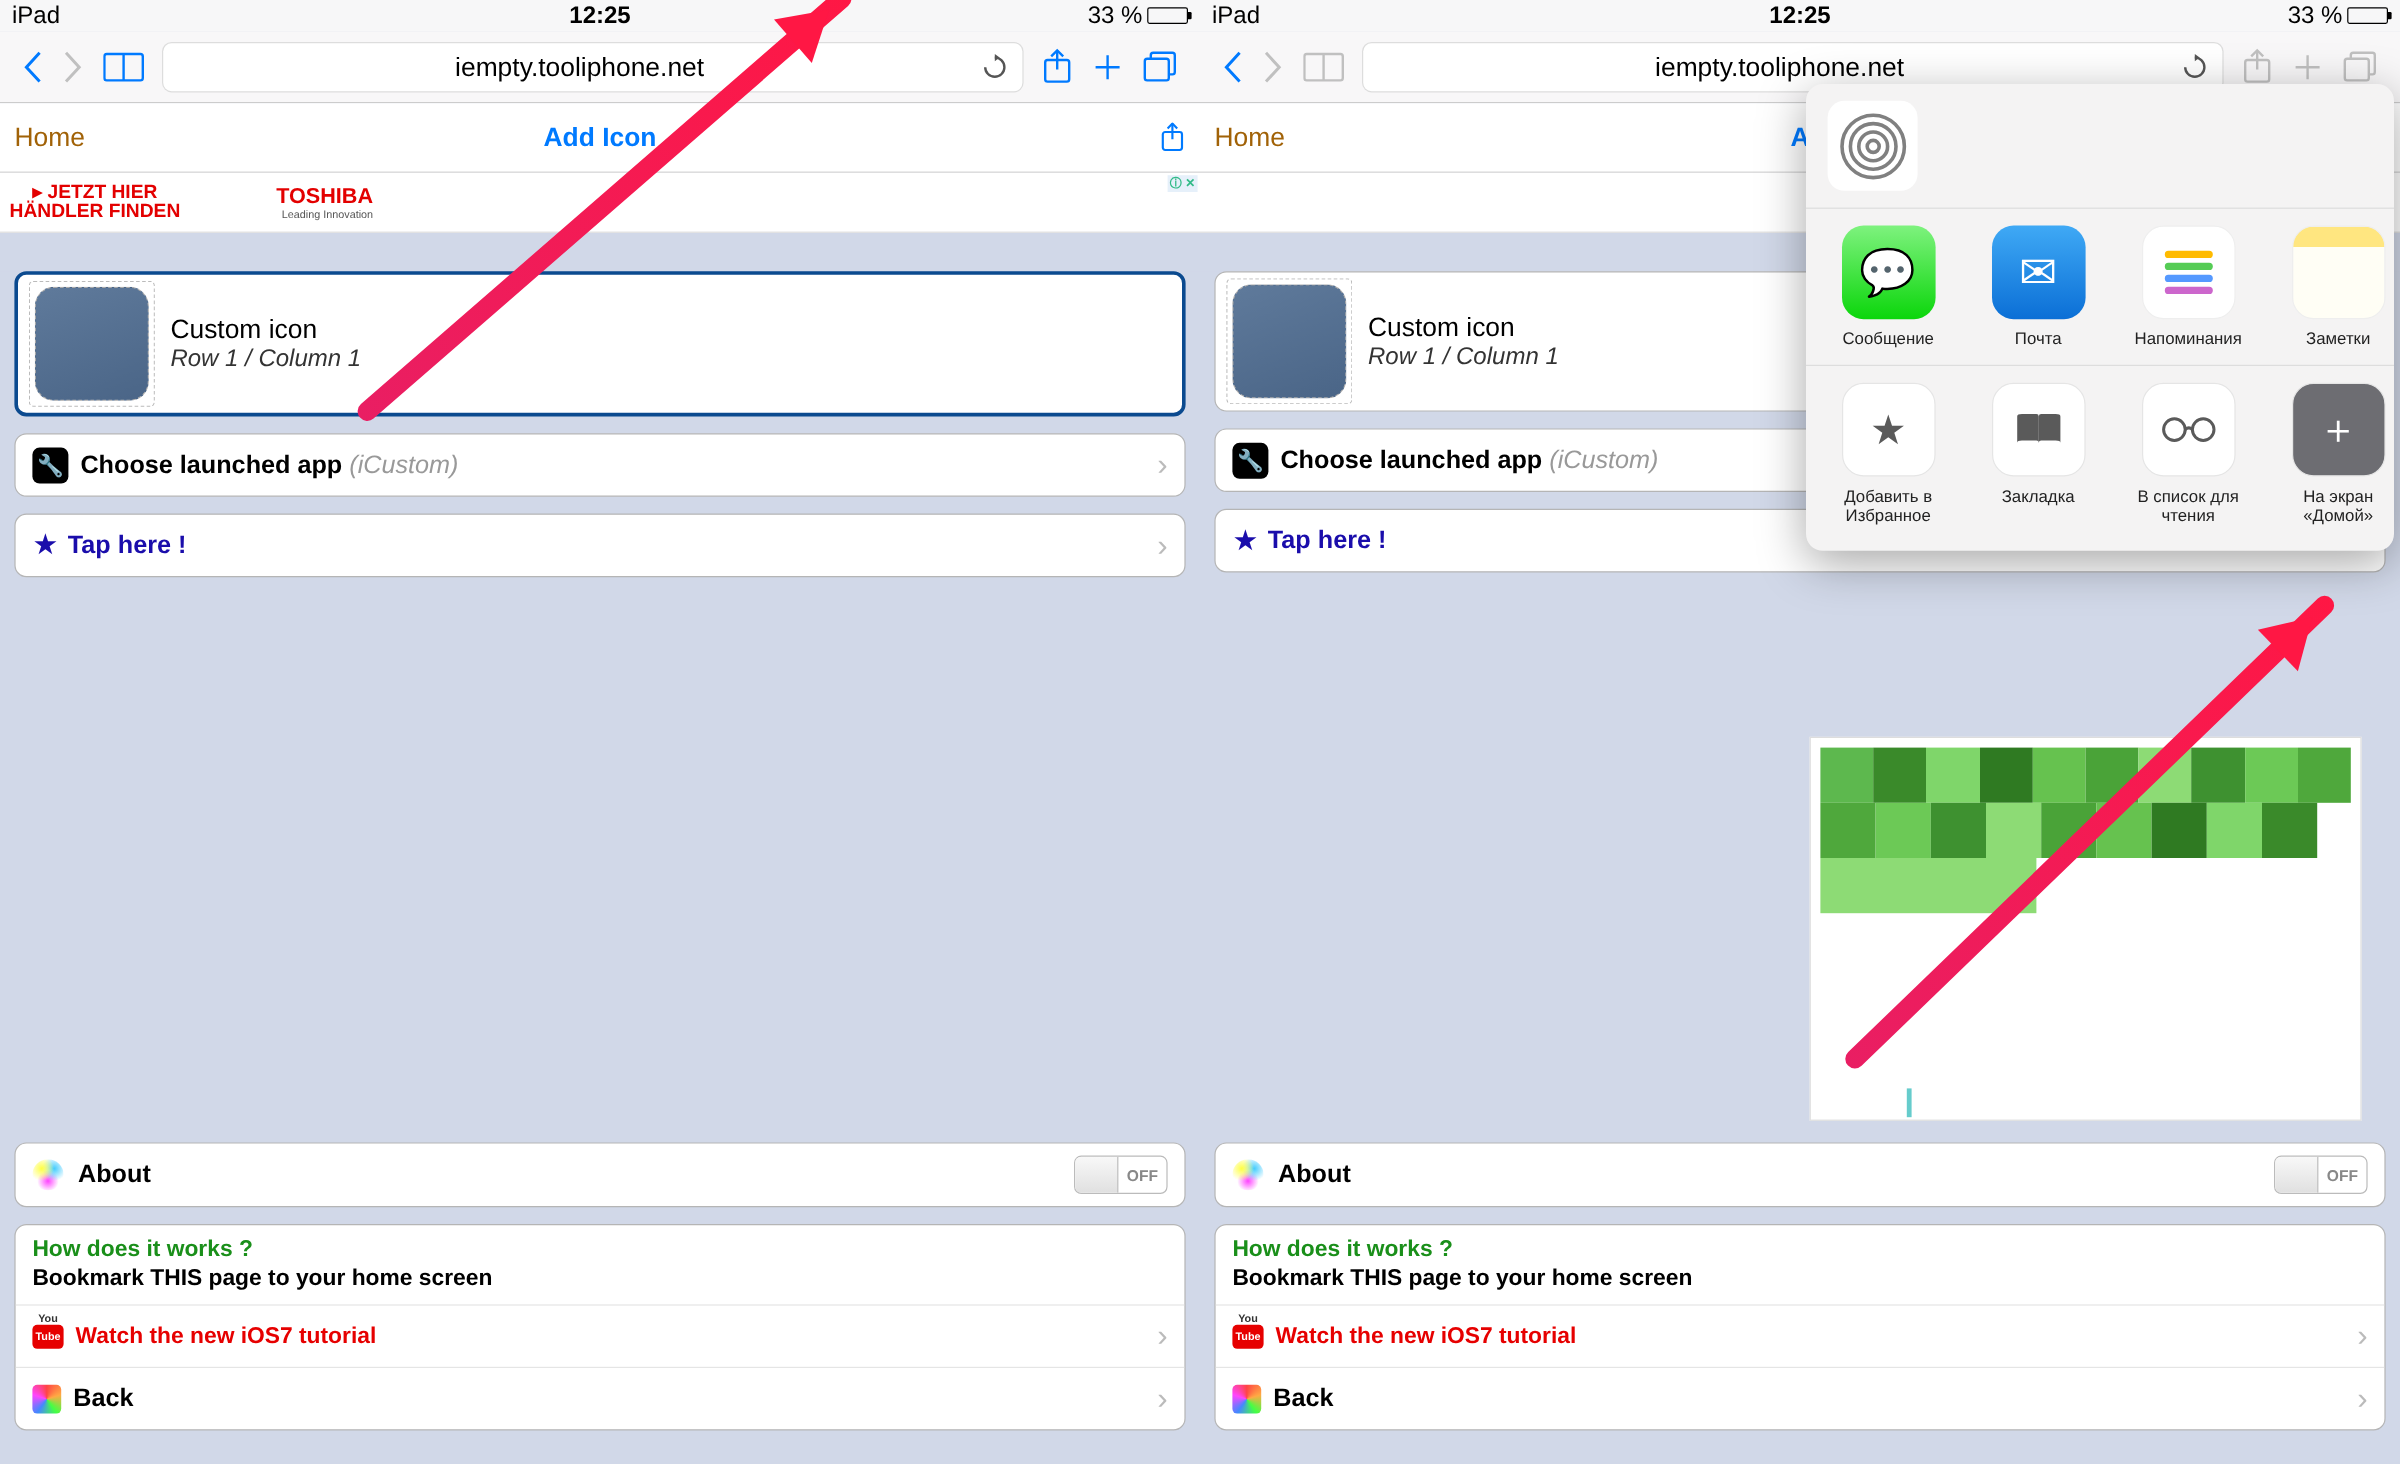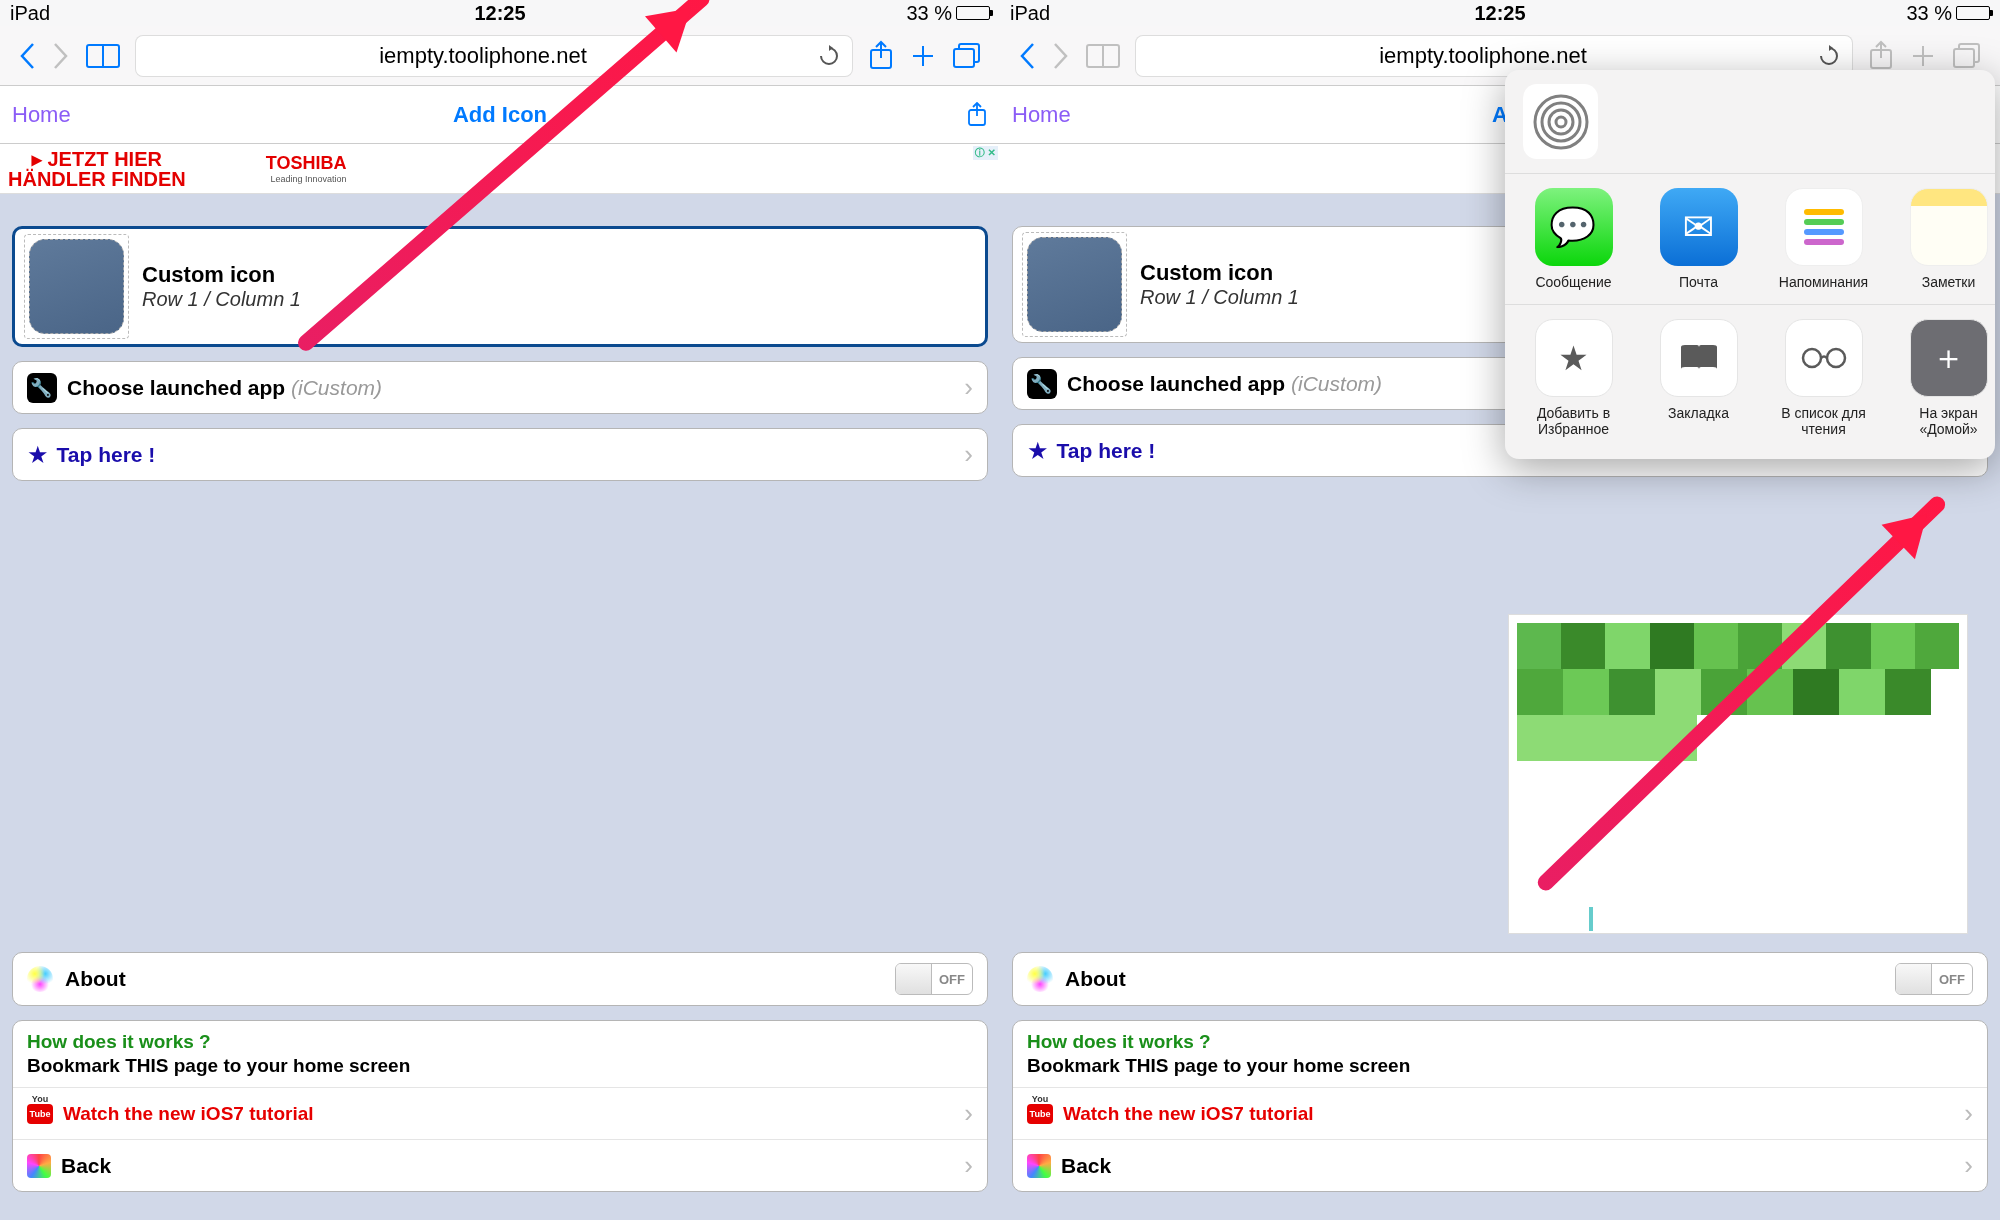--- a/index.html
+++ b/index.html
@@ -13,42 +13,42 @@
   .battery::after { content: ""; position: absolute; right: -4px; top: 3px; width: 3px; height: 6px; background: #000; border-radius: 0 1px 1px 0; }
   .battery-fill { background: #000; height: 100%; width: 33%; }
   
   .toolbar { height: 60px; background: #f8f7f8; display: flex; align-items: center; padding: 0 18px; gap: 16px; border-bottom: 1px solid #ccc; }
   .t-btn { color: #007aff; display: flex; align-items: center; justify-content: center; cursor: pointer; }
   .t-btn.disabled { color: #c0c0c0; }
   .urlbar { flex: 1; height: 40px; background: #fff; border-radius: 7px; display: flex; align-items: center; padding: 0 12px; font-size: 22px; color: #000; box-shadow: 0 0 0 1px #ddd; }
   .url-text { flex: 1; text-align: center; }
   
   .page-head { height: 58px; background: #fff; border-bottom: 1px solid #ccc; display: flex; align-items: center; padding: 0 12px; font-size: 22px; position: relative; }
-  .page-head .home { color: #8b5cf6; }
+  .page-head .home { color: #a16207; }
   .page-head .title { position: absolute; left: 50%; transform: translateX(-50%); color: #007aff; font-weight: 600; }
   .page-head .share-sm { margin-left: auto; color: #007aff; }
   
   .ad { height: 50px; background: #fff; border-bottom: 1px solid #ddd; display: flex; align-items: center; padding: 0 8px; font-size: 14px; font-weight: 700; position: relative; }
-  .ad .jetzt { color: #e30000; font-size: 20px; line-height: 1; text-align: center; }
+  .ad .jetzt { color: #e30000; font-size: 16px; line-height: 1; text-align: center; }
   .ad .tosh { font-family: Arial; color: #e30000; font-weight: 900; font-size: 18px; display: flex; flex-direction: column; align-items: flex-end; }
   .ad .tosh small { color: #555; font-size: 9px; font-weight: 400; }
   .ad .adx { position: absolute; top: 2px; right: 2px; font-size: 10px; background: #e6f0fa; color: #3b8; padding: 0 2px; }
   .pane.left .ad { justify-content: flex-start; gap: 80px; }
   .pane.right .ad { justify-content: center; }
   .pane.right .ad .tosh { margin-left: 520px; }
   .ad-spacer { height: 32px; background: #d1d8e8; }
   
   .card { background: #fff; border: 1px solid #b5b5b5; border-radius: 10px; margin: 0 12px 14px 12px; overflow: hidden; }
   .card.blue-border { border: 3px solid #0b4a8f; }
   .row { display: flex; align-items: center; padding: 10px 14px; font-size: 21px; color: #000; border-top: 1px solid #e5e5e5; position: relative; }
   .row:first-child { border-top: none; }
   .row .chev { margin-left: auto; color: #bbb; font-size: 26px; }
   .icon-preview { width: 95px; height: 95px; border-radius: 16px; background: linear-gradient(160deg, #5f7a9b, #4a6587); border: 1px dashed #aaa; margin-right: 18px; position: relative; }
   .icon-preview::before { content: ""; position: absolute; inset: -6px; border: 1px dashed #bbb; border-radius: 4px; }
-  .ci-text .t1 { font-weight: 700; font-size: 22px; }
+  .ci-text .t1 { font-weight: 400; font-size: 22px; }
   .ci-text .t2 { font-style: italic; font-size: 20px; color: #333; }
   .wrench { width: 30px; height: 30px; background: #000; border-radius: 6px; margin-right: 10px; display: flex; align-items: center; justify-content: center; color: #fff; font-size: 18px; }
   .star { color: #1a0dab; font-size: 24px; margin-right: 8px; }
   .taphere { color: #1a0dab; font-weight: 700; }
   .italic-grey { color: #999; font-style: italic; }
   
   .bottom-group { position: absolute; bottom: 14px; left: 0; right: 0; }
   .about-row { display: flex; align-items: center; }
   .about-ic { width: 26px; height: 26px; background: radial-gradient(circle at 30% 30%, #ff4, transparent 40%), radial-gradient(circle at 70% 30%, #4cf, transparent 40%), radial-gradient(circle at 50% 70%, #f4f, transparent 40%); border-radius: 50%; margin-right: 12px; }
   .switch-off { margin-left: auto; width: 78px; height: 32px; border: 1px solid #bbb; border-radius: 6px; background: #fff; display: flex; align-items: center; font-size: 13px; color: #888; font-weight: 700; overflow: hidden; }

